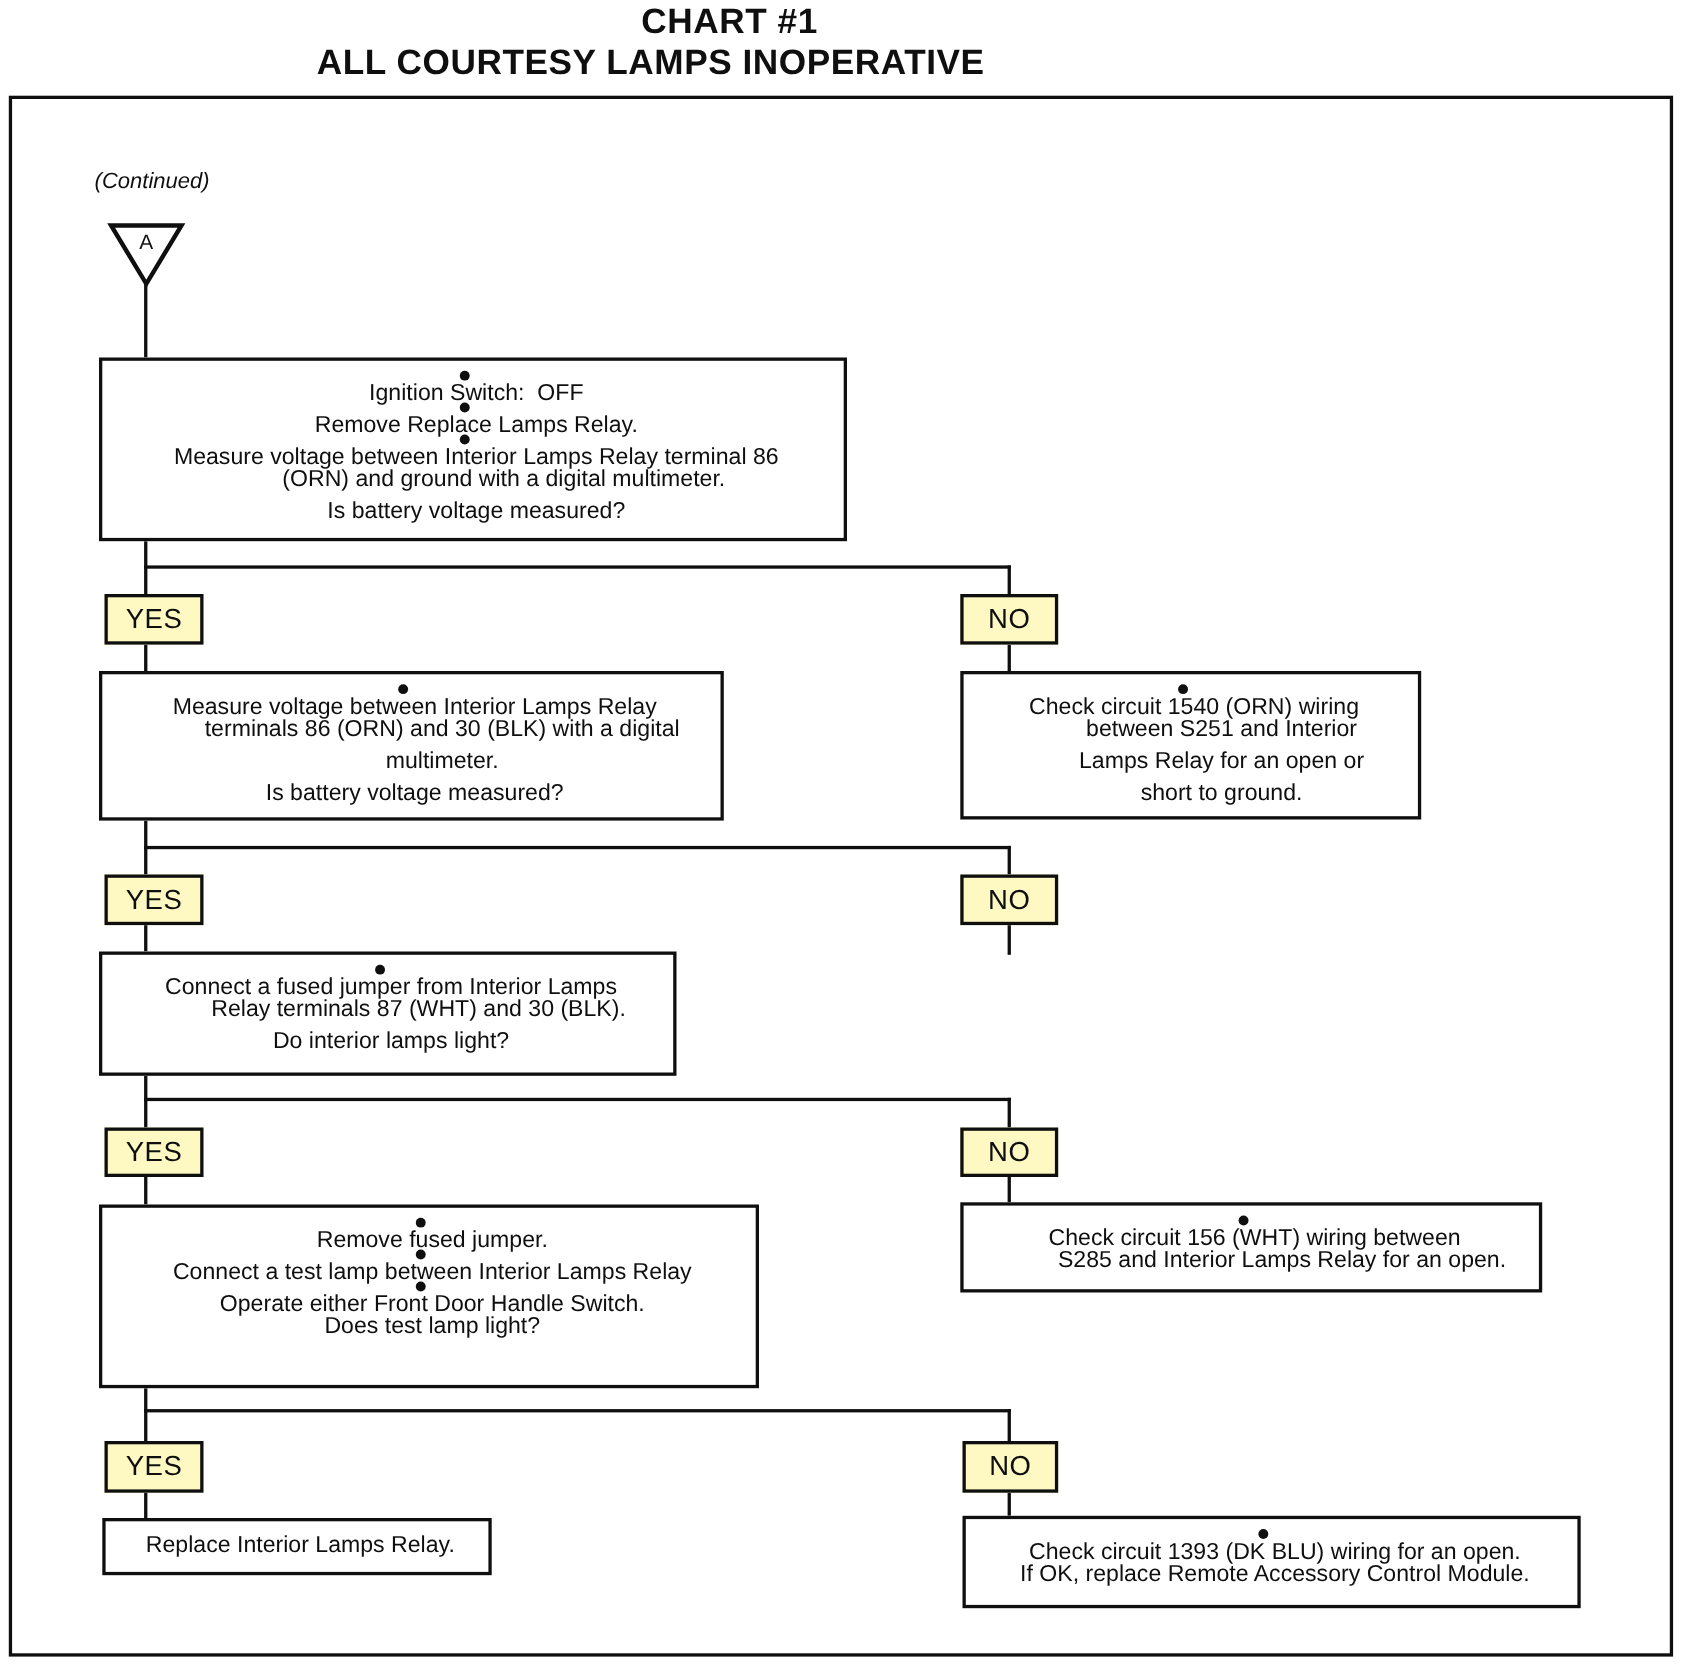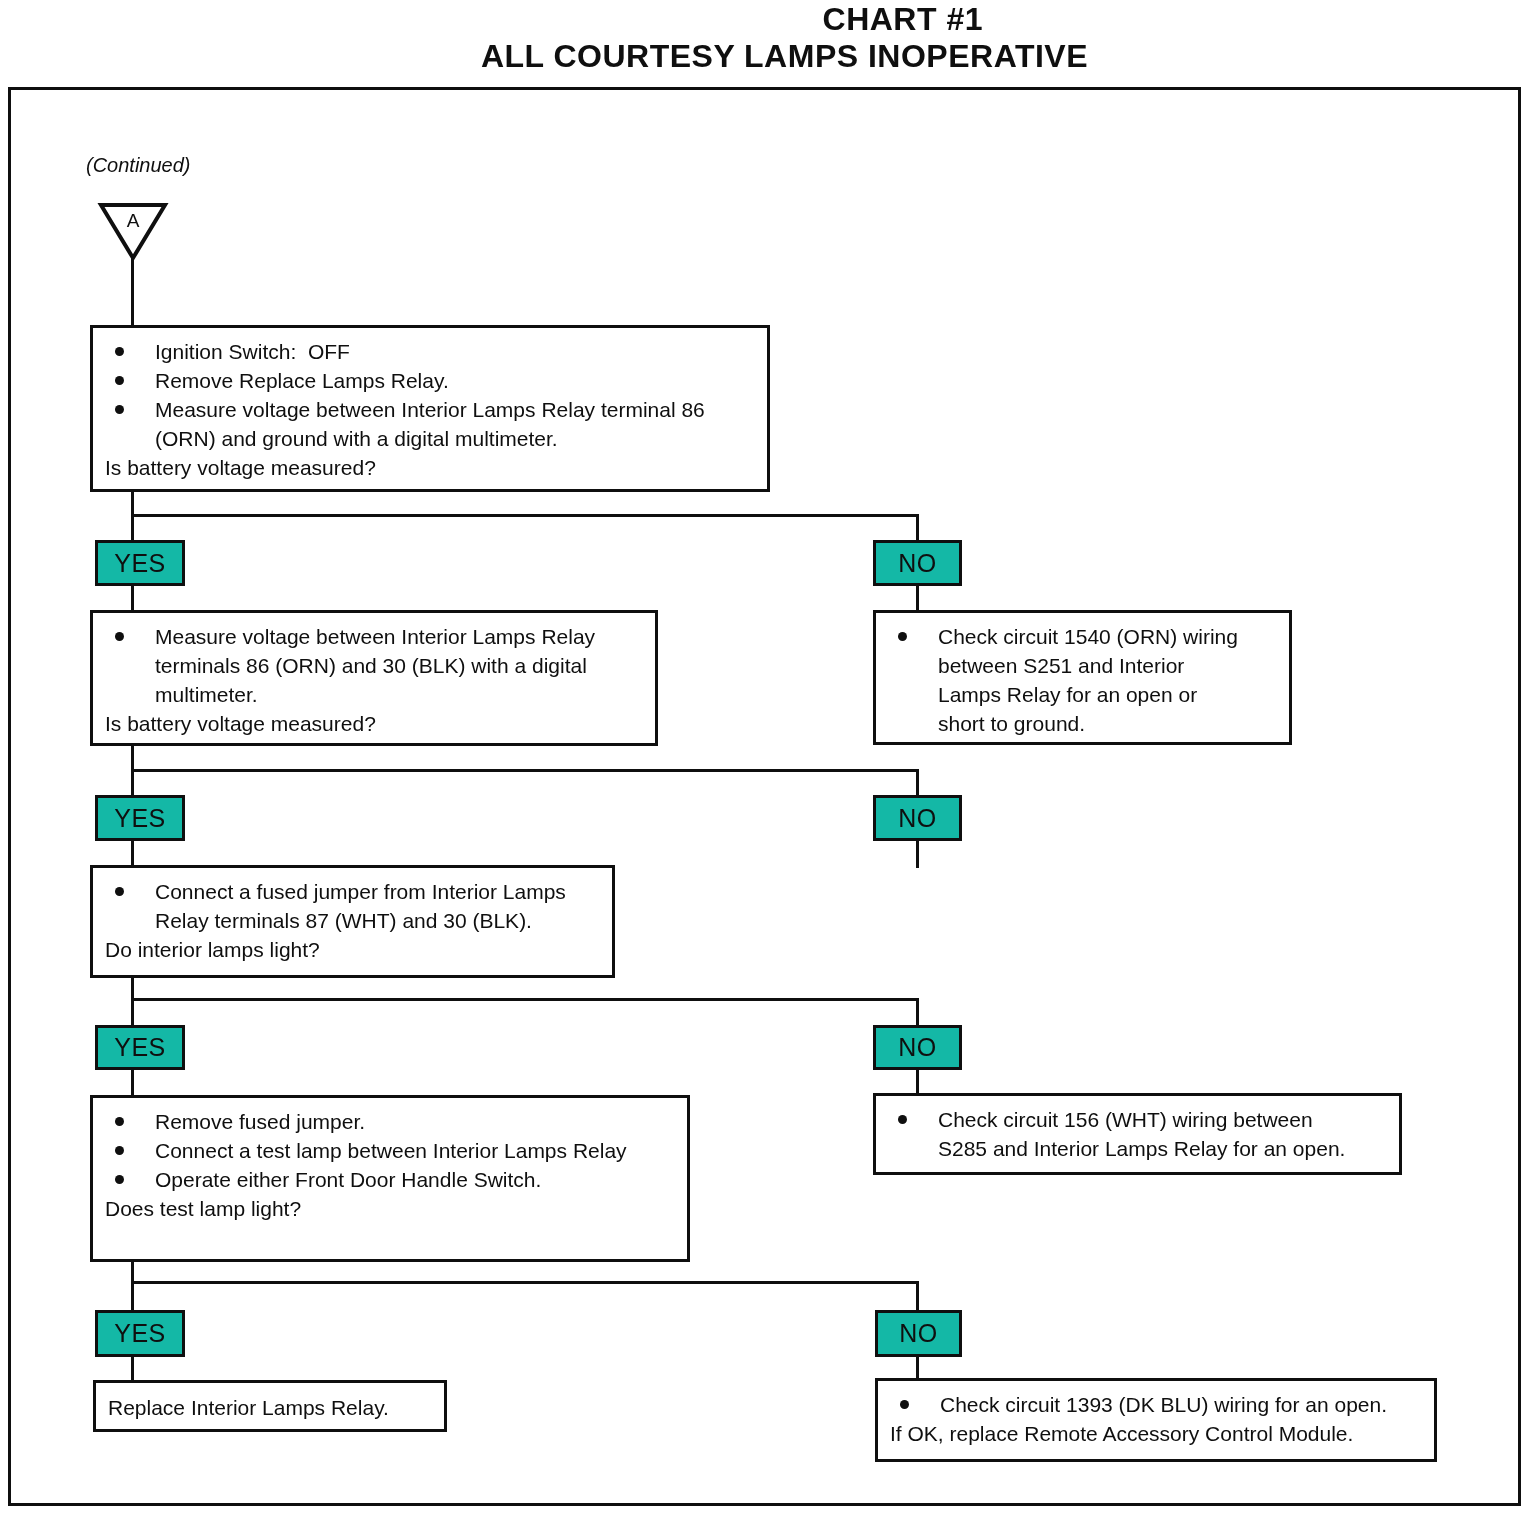--- a/index.html
+++ b/index.html
@@ -8,21 +8,21 @@
     width: 1536px;
     height: 1524px;
     background: #ffffff;
     font-family: "Liberation Sans", "DejaVu Sans", sans-serif;
     color: #0f0f0f;
     overflow: hidden;
   }
   .abs { position: absolute; }
   .title-line {
     position: absolute;
-    text-align: right;
+    text-align: left;
     font-weight: bold;
     font-size: 32px;
     letter-spacing: 0.5px;
     white-space: pre;
   }
   .frame {
     position: absolute;
     border: 3px solid #0f0f0f;
     background: transparent;
   }
@@ -33,35 +33,35 @@
     font-style: italic;
   }
   .node {
     position: absolute;
     border: 3px solid #0f0f0f;
     background: #ffffff;
     box-sizing: border-box;
     padding: 9px 6px 6px 12px;
     font-size: 21px;
   }
-  .ln { display: flex; align-items: center; height: 29px; }
+  .ln { display: flex; align-items: center; height: 29px; flex-direction: column; }
   .ln .t { white-space: pre; }
   .ln .dot {
     flex: none;
     width: 9px; height: 9px;
     border-radius: 50%;
     background: #0f0f0f;
     margin-left: 10px;
     margin-right: 31px;
   }
   .ln.cont { padding-left: 50px; }
   .decision {
     position: absolute;
     border: 3px solid #0f0f0f;
-    background: #14b8a6;
+    background: #fef9c3;
     box-sizing: border-box;
     display: flex;
     align-items: center;
     justify-content: center;
     font-size: 25px;
     letter-spacing: 0.5px;
   }
   .wire { position: absolute; background: #0f0f0f; }
   .tri-label {
     position: absolute;

